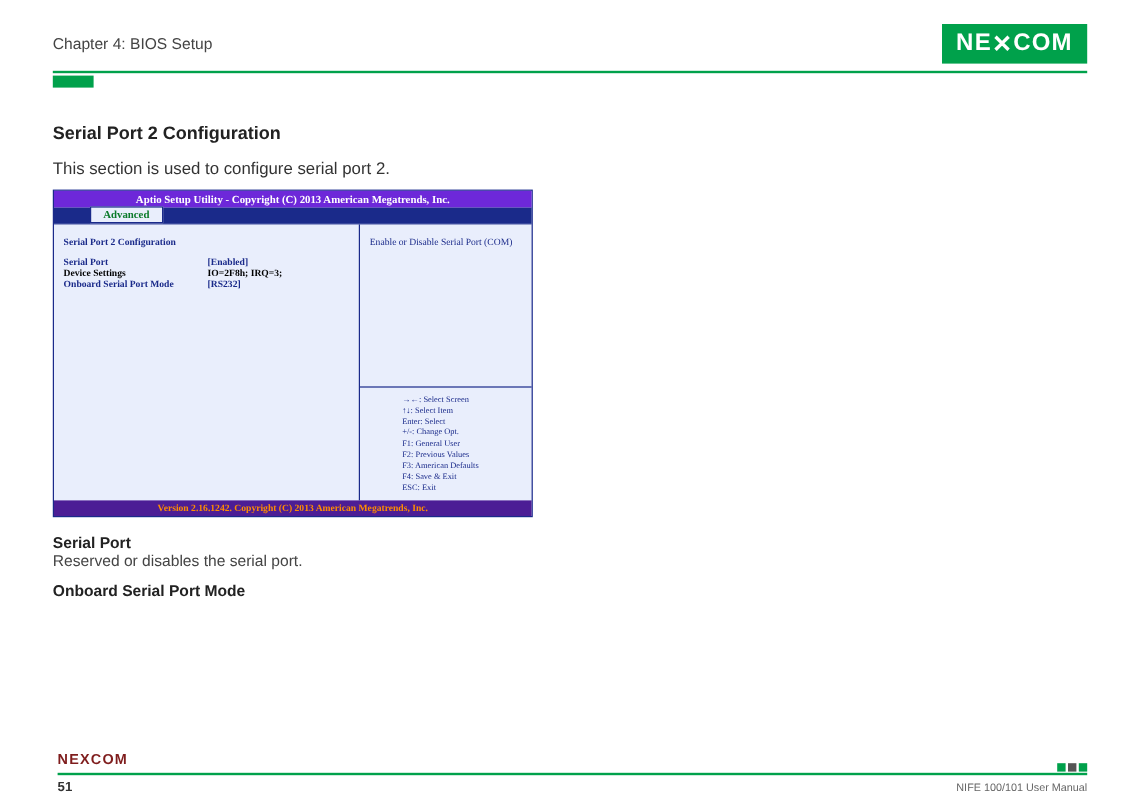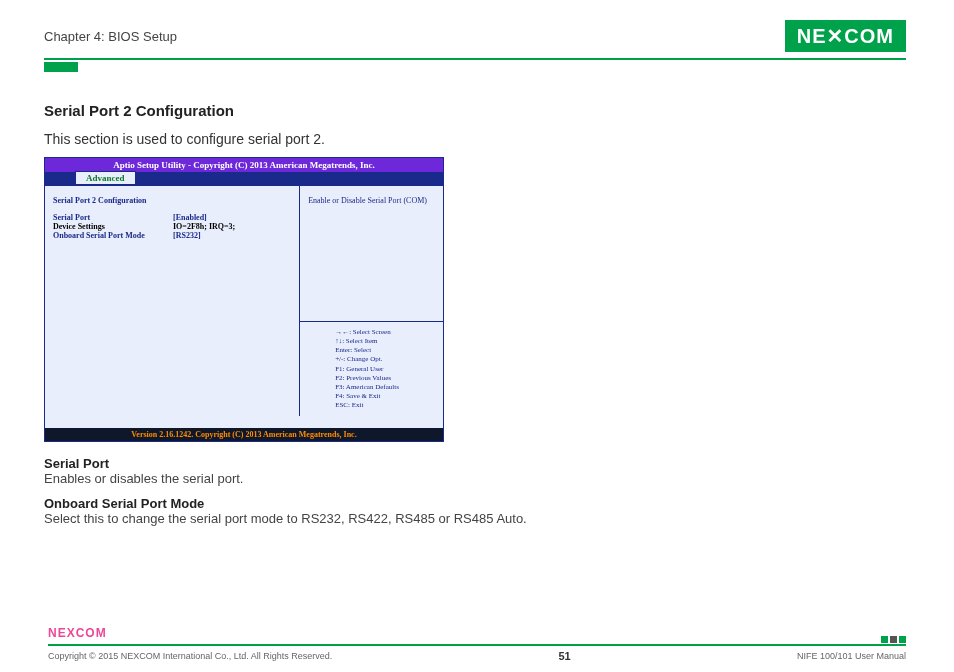--- a/index.html
+++ b/index.html
@@ -85,38 +85,38 @@
   .bios-right-bot {
     padding: 6px 8px; font-size: 7px; color:#1a2a8a; line-height:1.3;margin-left:27px;
   }
   .bios-heading { color:#1a2a8a; font-weight:bold; margin-bottom:8px; font-size:8px;}
   .bios-row { display:flex; }
   .bios-label { width: 120px; color:#1a2a8a; font-weight:bold; font-size:8px;}
   .bios-label.black { color:#000; }
   .bios-val { color:#000; font-weight:bold; font-size:8px;}
   .bios-val.blue { color:#1a2a8a; }
   .bios-footer {
-    background: #0f172a; color: #ff8c00; text-align:center;
-    font-size: 8px; padding: 2px 0; font-weight:bold;margin-top:12px;
+    background: #4c1d95; color: #ff8c00; text-align:center;
+    font-size: 8px; padding: 2px 0; font-weight:bold;
   }
   .desc-block { margin-top: 14px; font-size: 13px; }
   .desc-block .hd { font-weight: bold; color:#222; }
   .desc-block .bd { color:#444; margin-bottom: 10px; }
   .footer-wrap {
     position: absolute; bottom: 10px; left:48px; right:48px;
   }
   .footer-deco {
     display:flex; justify-content:flex-end; gap:2px; margin-bottom:1px;
   }
   .footer-deco span { width:7px; height:7px; background:#00a14b; }
   .footer-deco span.dk { background:#555; }
   .footer-line { height:2px; background:#00a14b; }
   .footer-logo {
     position:absolute; left:0; top:-10px;
-    font-weight:bold; font-size:12px; color:#ec4899; letter-spacing:1px;
+    font-weight:bold; font-size:12px; color:#7f1d1d; letter-spacing:1px;
   }
   .footer-row {
     display:flex; justify-content:space-between; align-items:center;
     font-size:9px; color:#666; padding-top:4px;
   }
   .page-num { font-weight:bold; font-size:11px; color:#333; }
 </style>
 </head>
 <body>
 
@@ -173,32 +173,30 @@
           <div>F4: Save &amp; Exit</div>
           <div>ESC: Exit</div>
         </div>
       </div>
     </div>
     <div class="bios-footer">Version 2.16.1242. Copyright (C) 2013 American Megatrends, Inc.</div>
   </div>
 
   <div class="desc-block">
     <div class="hd">Serial Port</div>
-    <div class="bd">Enables or disables the serial port.</div>
+    <div class="bd">Reserved or disables the serial port.</div>
     <div class="hd">Onboard Serial Port Mode</div>
-    <div class="bd">Select this to change the serial port mode to RS232, RS422, RS485 or RS485 Auto.</div>
   </div>
 </div>
 
 <div class="footer-wrap">
   <div class="footer-logo">NEXCOM</div>
   <div class="footer-deco">
     <span></span>
       <span class="dk"></span>
       <span></span>
   </div>
   <div class="footer-line"></div>
   <div class="footer-row">
-    <div>Copyright © 2015 NEXCOM International Co., Ltd. All Rights Reserved.</div>
     <div class="page-num">51</div>
     <div>NIFE 100/101 User Manual</div>
   </div>
 </div>
 
 </body></html>

